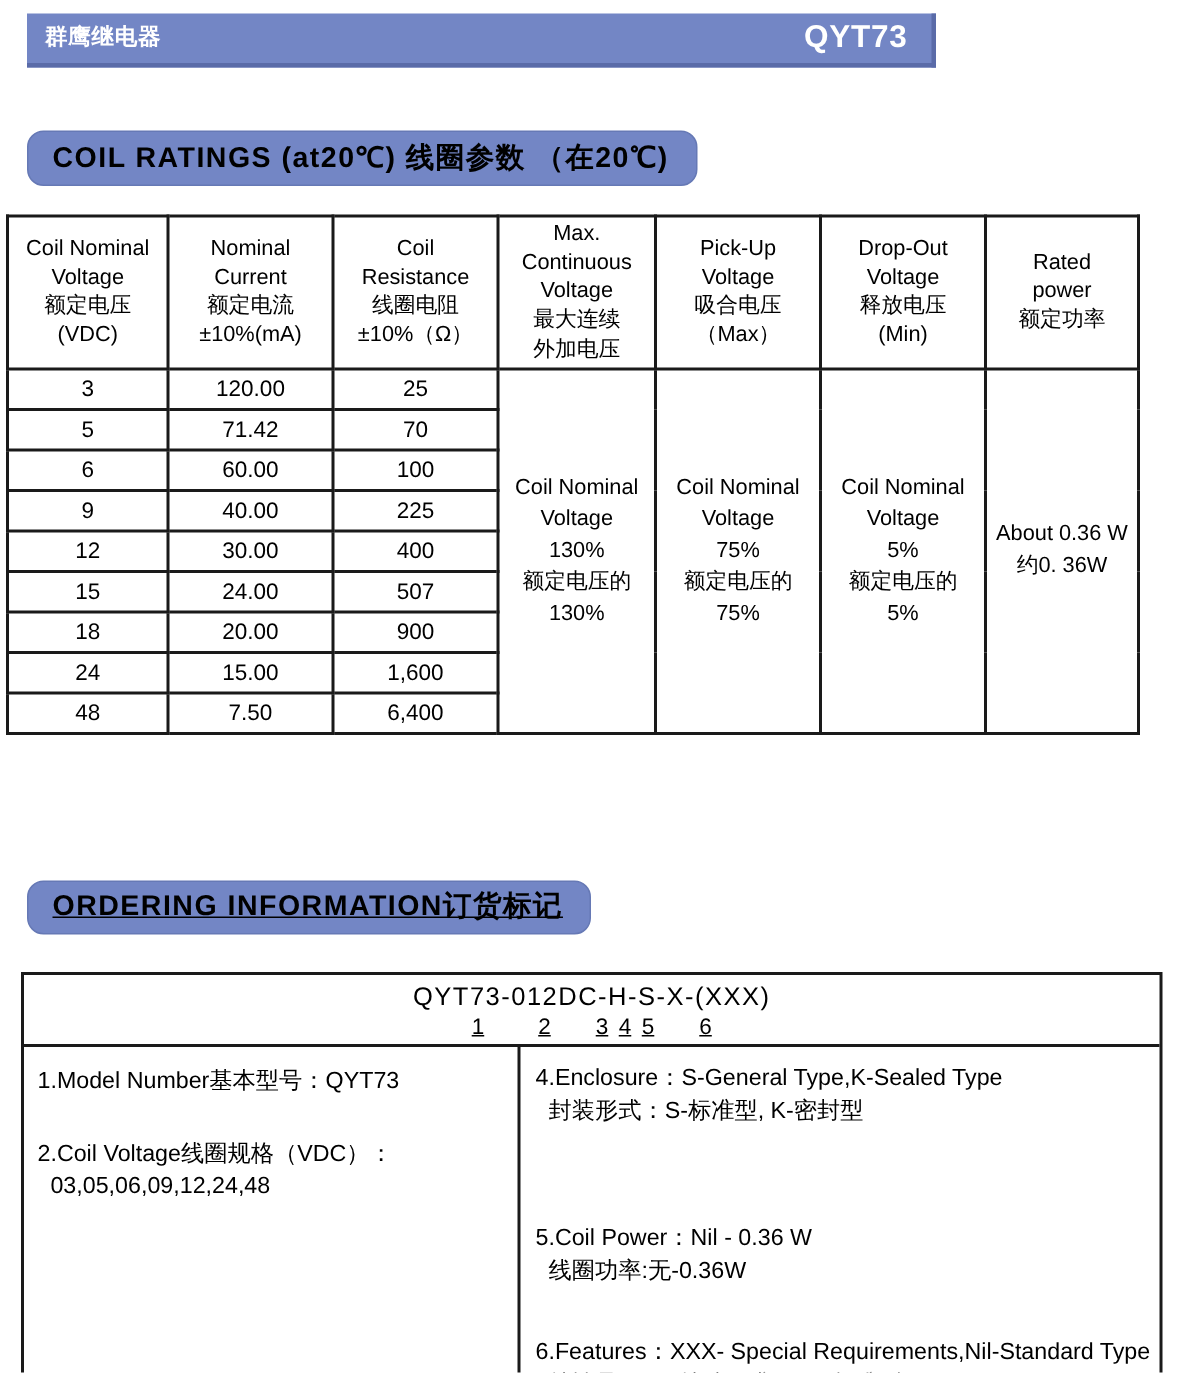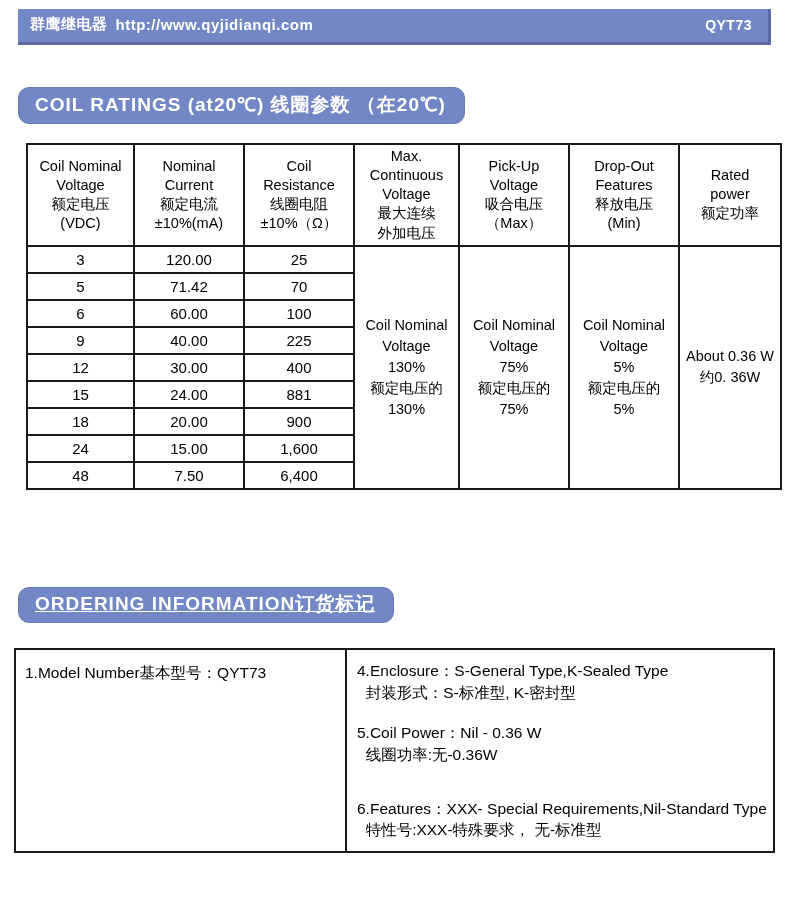--- a/index.html
+++ b/index.html
@@ -4,42 +4,42 @@
 <style>
   * { margin:0; padding:0; box-sizing:border-box; }
   html,body { background:#ffffff; }
   body {
     width:790px; height:915px; position:relative;
     font-family:"Liberation Sans", sans-serif; color:#000;
   }
 
   
   .topbar {
-    position:absolute; left:18px; top:9px; width:753px; height:36px;
+    position:absolute; left:18px; top:9px; width:606px; height:36px;
     background:#7386C5;
     border-bottom:3px solid #5A6BA8; border-right:3px solid #5A6BA8;
     display:flex; align-items:center; justify-content:space-between;
     padding:0 16px 2px 12px; color:#fff; font-weight:bold;text-align:right;
   }
   .topbar-left { display:flex; align-items:center; gap:8px; font-size:15px; letter-spacing:0.5px; }
-  .topbar-model { font-size:14px; letter-spacing:0.5px; }
+  .topbar-model { font-size:21px; letter-spacing:0.5px; }
 
   
   .pill {
     position:absolute; left:18px;
     background:#7386C5; border:1px solid #6679B5; border-radius:11px;
-    color:#ffffff; font-weight:bold; font-size:19px; letter-spacing:1px;
+    color:#000000; font-weight:bold; font-size:19px; letter-spacing:1px;
     padding:3px 18px 5px 16px; white-space:nowrap;
   }
   .pill-coil { top:87px; }
   .pill-ordering { top:587px;text-decoration:underline; }
 
   
   .coil-table {
-    position:absolute; left:26px; top:143px; width:754px;
+    position:absolute; left:4px; top:143px; width:754px;
     border-collapse:collapse; table-layout:fixed;
   }
   .coil-table th, .coil-table td {
     border:2px solid #1a1a1a; text-align:center; vertical-align:middle;
     padding:2px;
   }
   .coil-table th {
     font-weight:normal; font-size:14.5px; line-height:1.32;
     white-space:pre-line; height:97px;
   }
@@ -66,30 +66,29 @@
   .d5 { margin-right:30px; }
   .ordering-body { display:flex; min-height:195px; }
   .ordering-left {
     width:331px; border-right:2px solid #1a1a1a;
     padding:12px 4px 10px 9px;
   }
   .ordering-right { flex:1; padding:10px 4px 10px 10px; }
   .ord-item { font-size:15.5px; line-height:1.4; white-space:pre-wrap; }
   .mb-item1 { margin-bottom:27px; }
   .mb-item2 { margin-bottom:24px; }
-  .mb-item4 { margin-bottom:19px; }
+  .mb-item4 { margin-bottom:64px; }
   .mb-item5 { margin-bottom:32px; }
 </style>
 </head>
 <body>
 
 <div class="topbar">
   <div class="topbar-left">
     <span>群鹰继电器</span>
-    <span>http://www.qyjidianqi.com</span>
   </div>
   <div class="topbar-model">QYT73</div>
 </div>
 
 <div class="pill pill-coil">COIL RATINGS (at20℃)  线圈参数 （在20℃)</div>
 
 <table class="coil-table">
   <colgroup>
     <col style="width:107px">
       <col style="width:110px">
@@ -116,21 +115,21 @@
     <th>Max.
 Continuous
 Voltage
 最大连续
 外加电压</th>
     <th>Pick-Up
 Voltage
 吸合电压
 （Max）</th>
     <th>Drop-Out
-Features
+Voltage
 释放电压
 (Min)</th>
     <th>Rated
 power
 额定功率</th>
   </tr>
   <tr>
     <td class="data-cell">3</td>
     <td class="data-cell">120.00</td>
     <td class="data-cell">25</td>
@@ -168,21 +167,21 @@
     <td class="data-cell">225</td>
   </tr>
   <tr>
     <td class="data-cell">12</td>
     <td class="data-cell">30.00</td>
     <td class="data-cell">400</td>
   </tr>
   <tr>
     <td class="data-cell">15</td>
     <td class="data-cell">24.00</td>
-    <td class="data-cell">881</td>
+    <td class="data-cell">507</td>
   </tr>
   <tr>
     <td class="data-cell">18</td>
     <td class="data-cell">20.00</td>
     <td class="data-cell">900</td>
   </tr>
   <tr>
     <td class="data-cell">24</td>
     <td class="data-cell">15.00</td>
     <td class="data-cell">1,600</td>
@@ -191,23 +190,36 @@
     <td class="data-cell">48</td>
     <td class="data-cell">7.50</td>
     <td class="data-cell">6,400</td>
   </tr>
 </tbody>
   </table>
 
 <div class="pill pill-ordering">ORDERING INFORMATION订货标记</div>
 
 <div class="ordering-table">
+  <div class="ordering-head">
+    <div class="ordering-code">QYT73-012DC-H-S-X-(XXX)</div>
+    <div class="ordering-digits">
+      <span class="digit d1">1</span>
+      <span class="digit d2">2</span>
+      <span class="digit d3">3</span>
+      <span class="digit d4">4</span>
+      <span class="digit d5">5</span>
+      <span class="digit d6">6</span>
+    </div>
+  </div>
   <div class="ordering-body">
     <div class="ordering-left">
       <div class="ord-item mb-item1">1.Model Number基本型号：QYT73</div>
+      <div class="ord-item mb-item2">2.Coil Voltage线圈规格（VDC）：
+  03,05,06,09,12,24,48</div>
     </div>
     <div class="ordering-right">
       <div class="ord-item mb-item4">4.Enclosure：S-General Type,K-Sealed Type
   封装形式：S-标准型, K-密封型</div>
       <div class="ord-item mb-item5">5.Coil Power：Nil - 0.36 W
   线圈功率:无-0.36W</div>
       <div class="ord-item">6.Features：XXX- Special Requirements,Nil-Standard Type
   特性号:XXX-特殊要求， 无-标准型</div>
     </div>
   </div>

